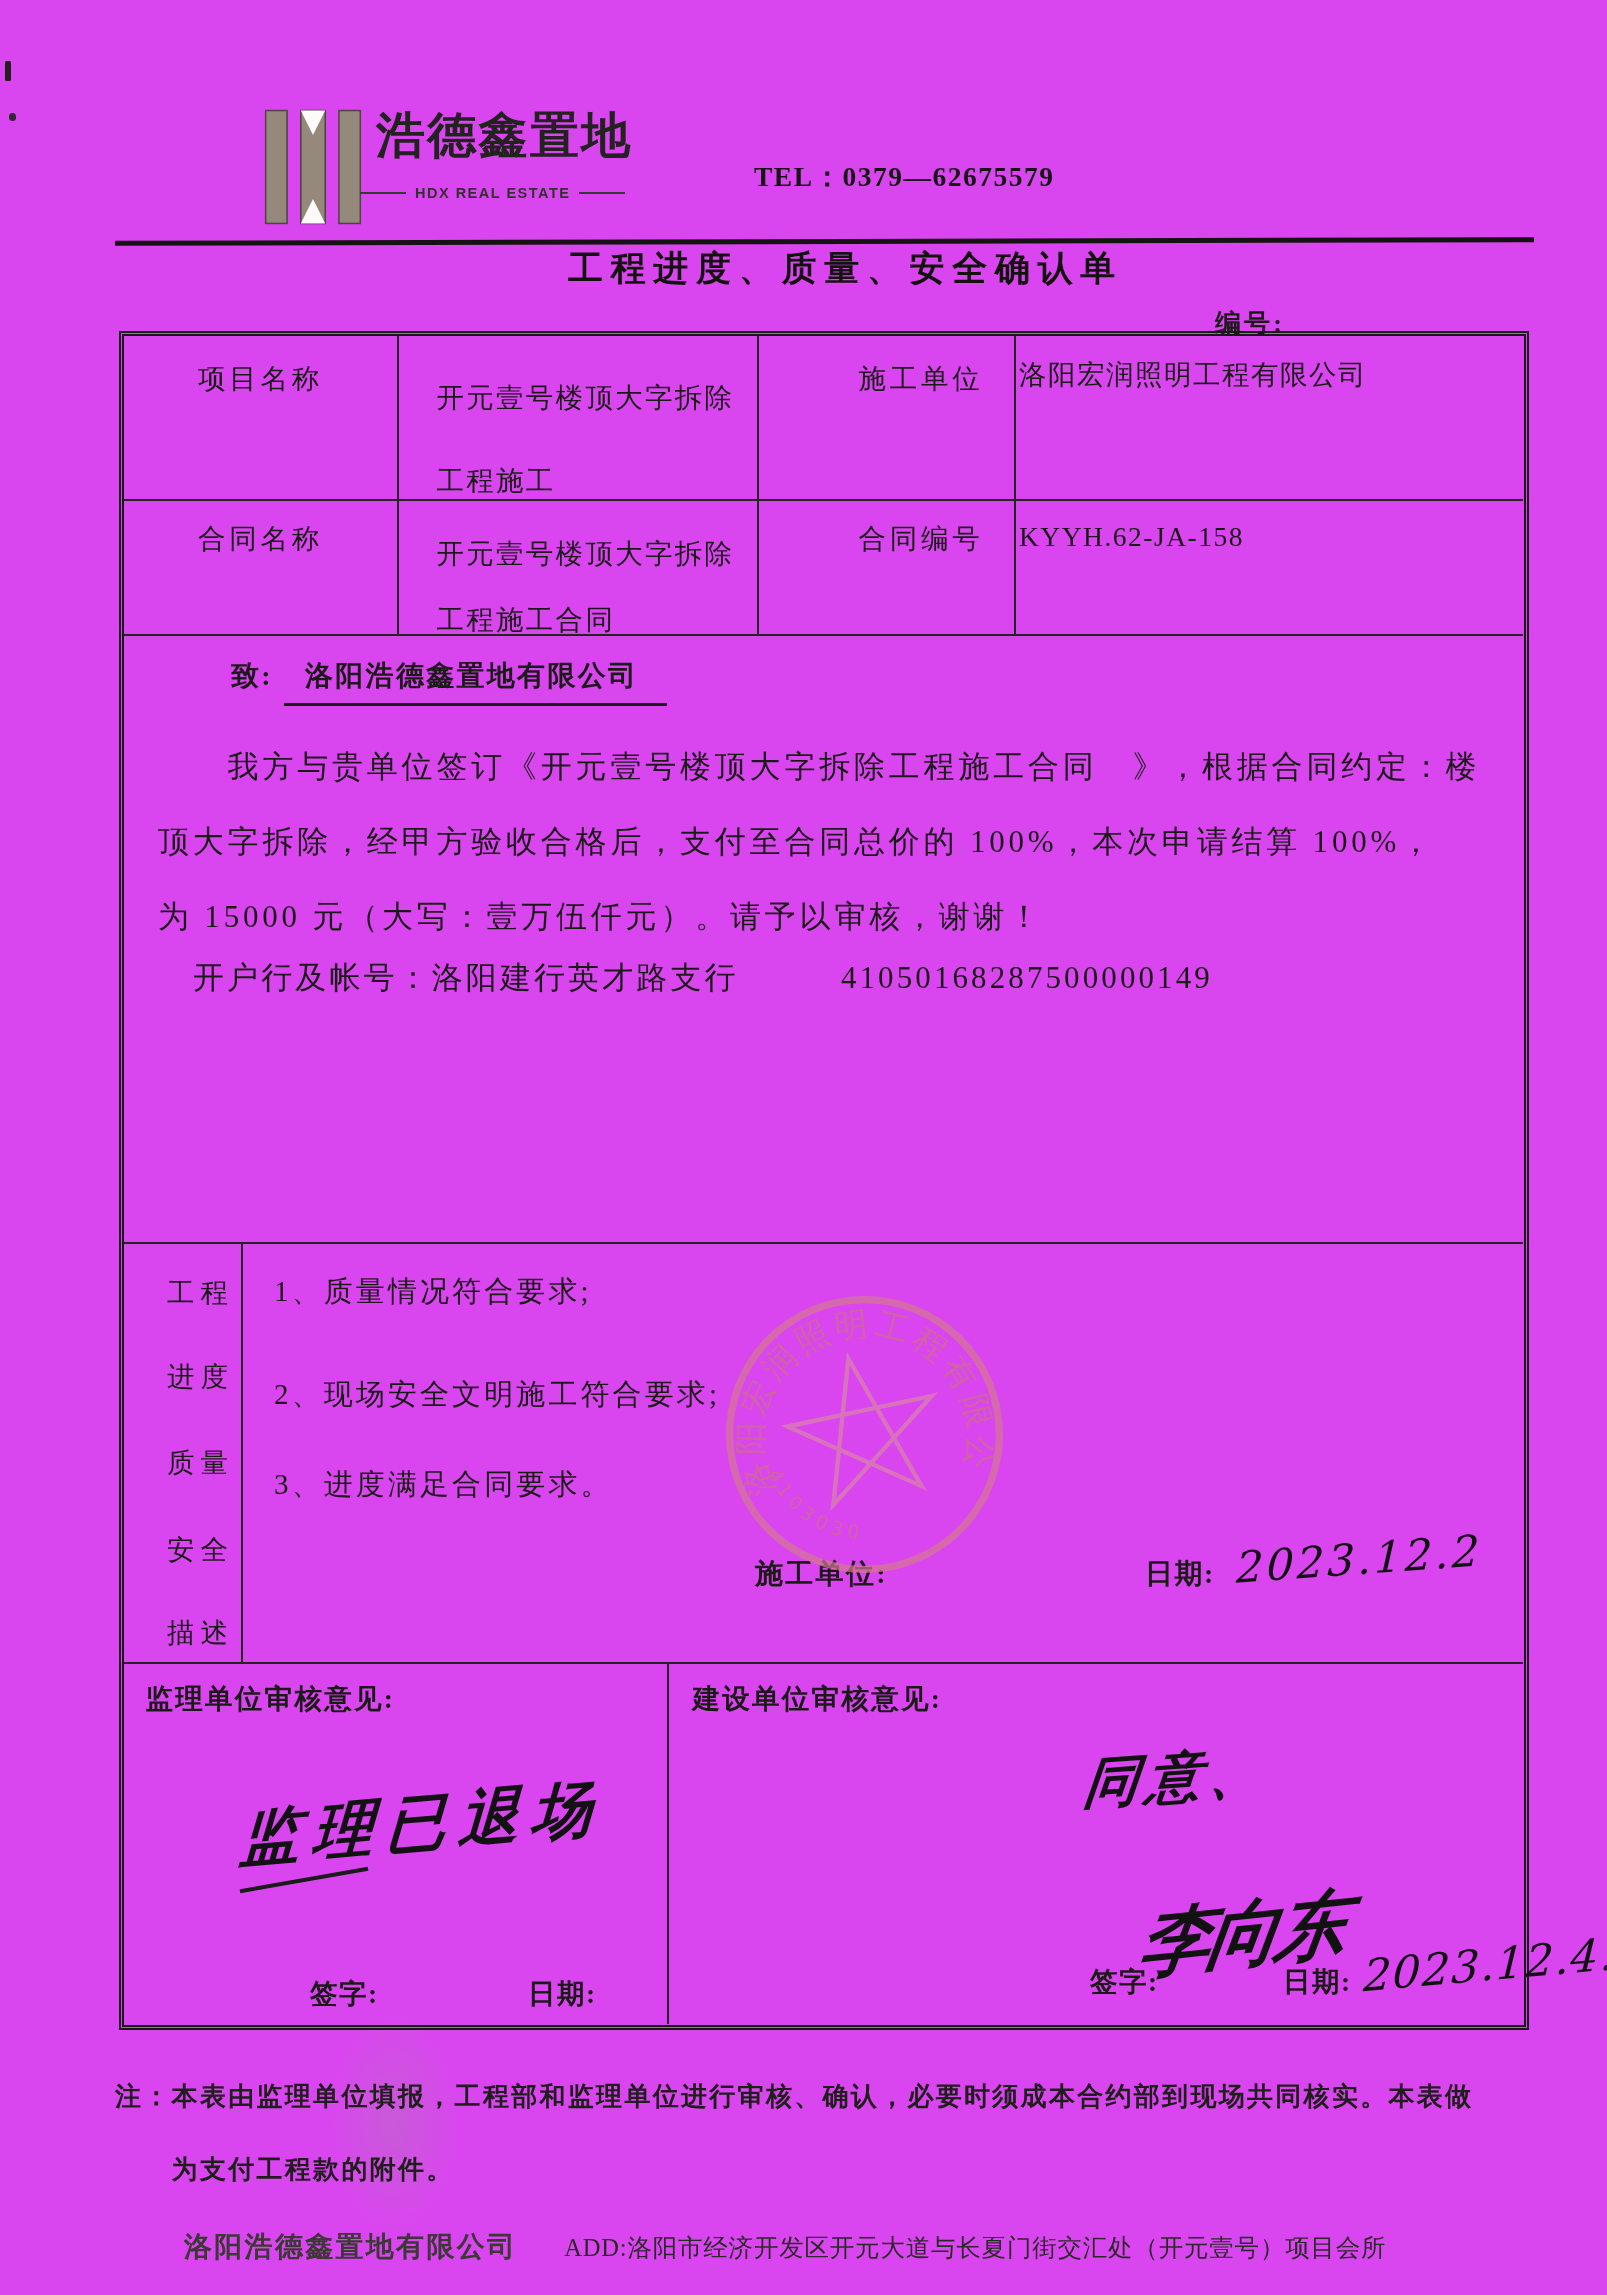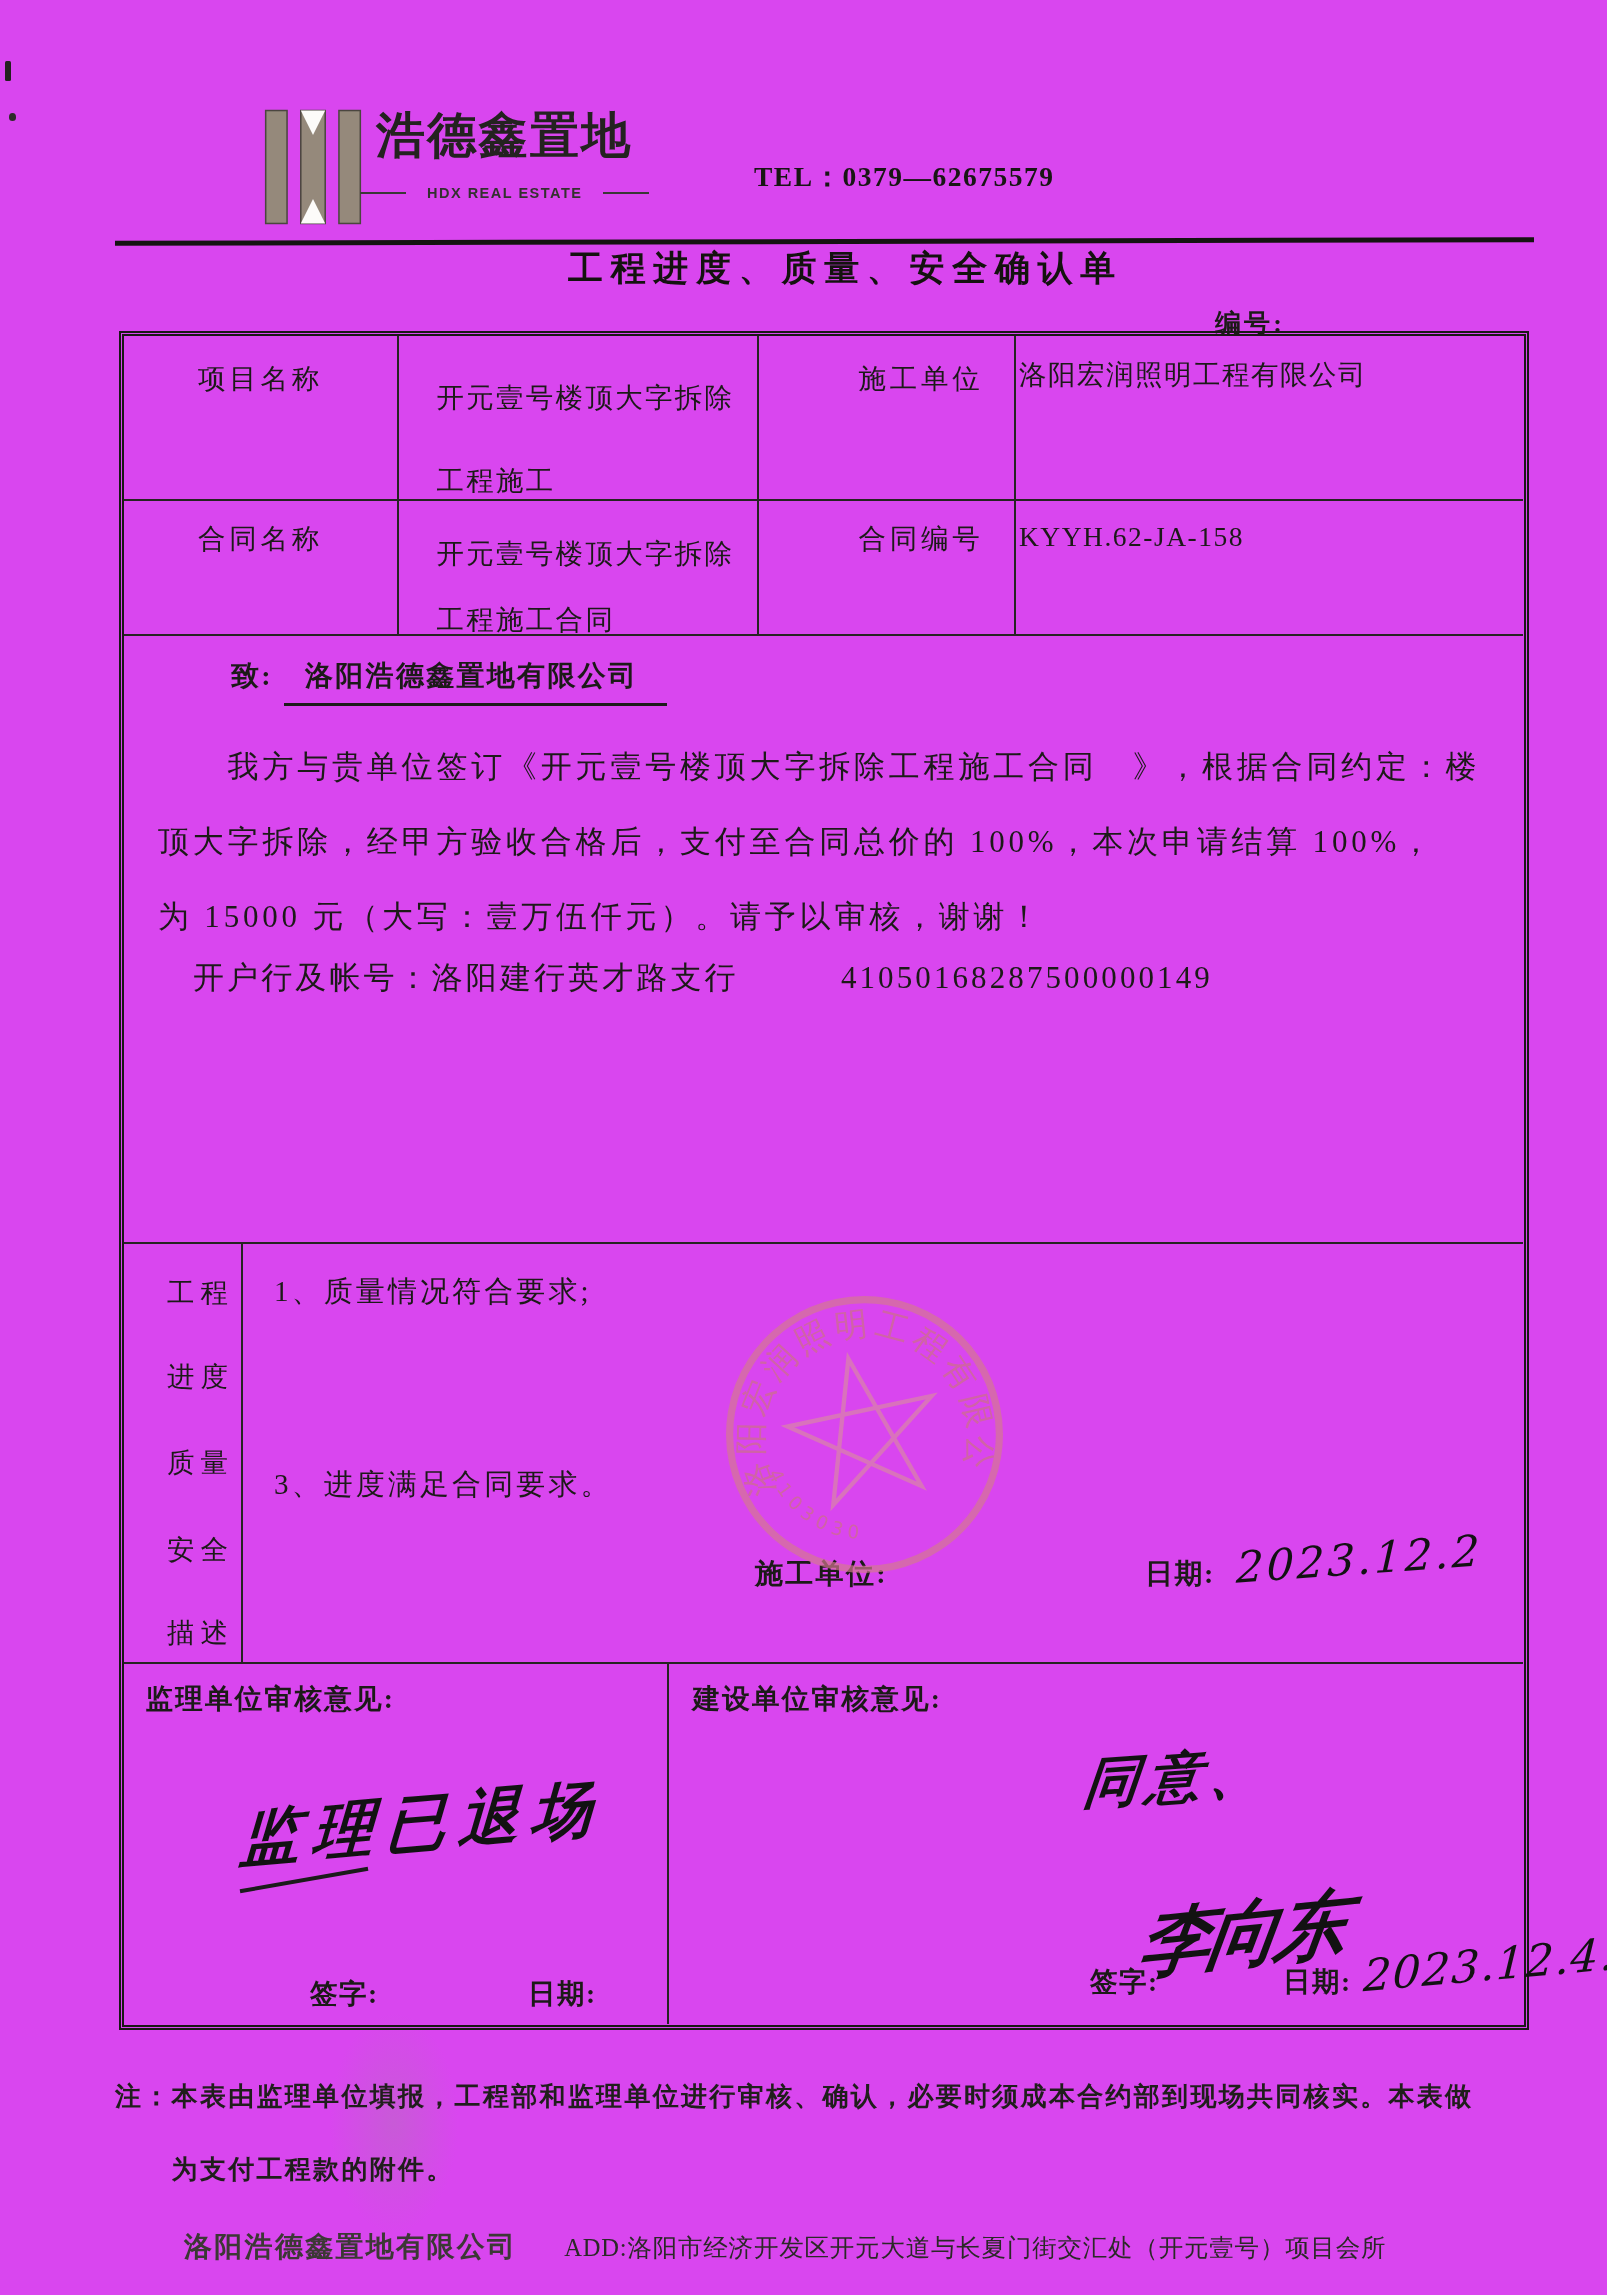--- a/index.html
+++ b/index.html
@@ -14,21 +14,21 @@
   
   .mark1{left:4.6px;top:61px;width:6.1px;height:20px;background:#23211f;border-radius:1.5px;}
   .mark2{left:9.2px;top:113px;width:6.9px;height:7.7px;background:#2e2c2a;border-radius:50%;}
   .scan-shade{left:329px;top:2012px;width:130px;height:222px;
     background:radial-gradient(ellipse at center,rgba(150,148,145,.25),rgba(150,148,145,0) 70%);}
 
   
   .logo-mark{left:264px;top:109px;width:98px;height:116px;}
   .logo-name{left:376px;top:103px;font-size:49px;font-weight:bold;letter-spacing:2.3px;
     color:#242220;font-family:"Liberation Sans","DejaVu Sans",sans-serif;}
-  .logo-sub{left:360px;top:185px;width:329px;display:flex;align-items:center;gap:21px;
+  .logo-sub{left:360px;top:185px;width:329px;display:flex;align-items:center;gap:9px;
     font-family:"Liberation Sans","DejaVu Sans",sans-serif;font-size:14.5px;font-weight:bold;
     letter-spacing:1.5px;color:#33312f;}
   .logo-sub .rule{flex:0 0 46px;height:2.3px;background:#3a3836;}
   .tel{left:754px;top:159px;font-size:27.5px;font-weight:bold;letter-spacing:1.5px;color:#181614;}
   .header-rule{left:115px;top:239px;width:1419px;height:4.6px;background:#151311;transform:rotate(-0.15deg);}
   .doc-title{left:0;top:245px;width:1691px;text-align:center;font-size:35px;font-weight:bold;
     letter-spacing:7.7px;color:#14120f;}
   .serial{left:1215px;top:306px;font-size:26px;font-weight:bold;letter-spacing:3.1px;}
 
   
@@ -154,20 +154,21 @@
     <div class="row row4 row-line">
       <div class="abs desc-col">
         <div class="desc-word dw0">工程</div>
         <div class="desc-word dw1">进度</div>
         <div class="desc-word dw2">质量</div>
         <div class="desc-word dw3">安全</div>
         <div class="desc-word dw4">描述</div>
       </div>
       <div class="abs desc-content">
         <div class="desc-item di0">1、质量情况符合要求;</div>
+        <div class="desc-item di1">2、现场安全文明施工符合要求;</div>
         <div class="desc-item di2">3、进度满足合同要求。</div>
         <div class="builder-label">施工单位:</div>
         <div class="date-label4">日期:</div>
         <div class="date-hand4 hand">2023.12.2</div>
       </div>
     </div>
 
     <div class="abs stamp">
       <svg width="287" height="287" viewBox="0 0 200 200" xmlns="http://www.w3.org/2000/svg">
         <defs>

